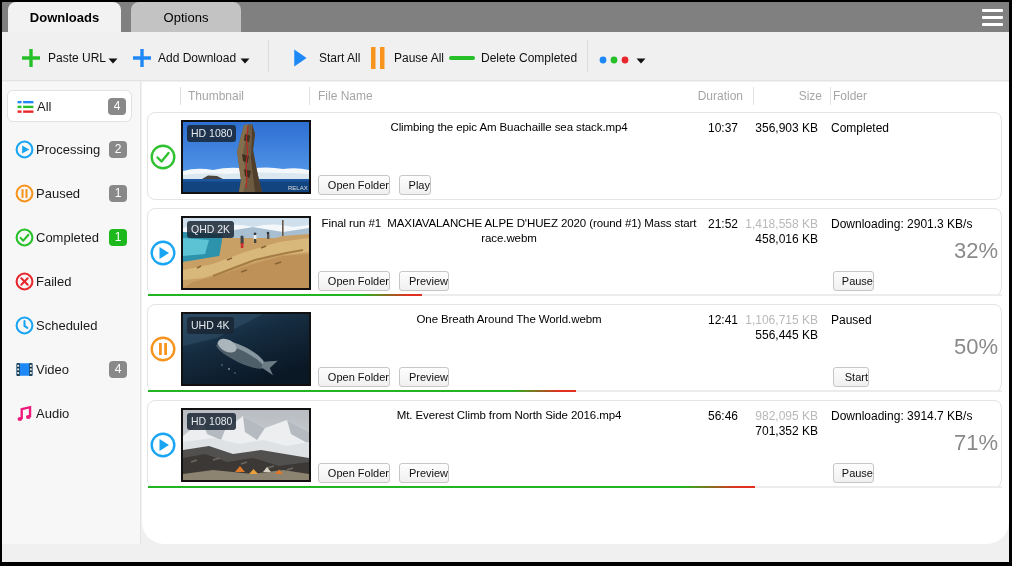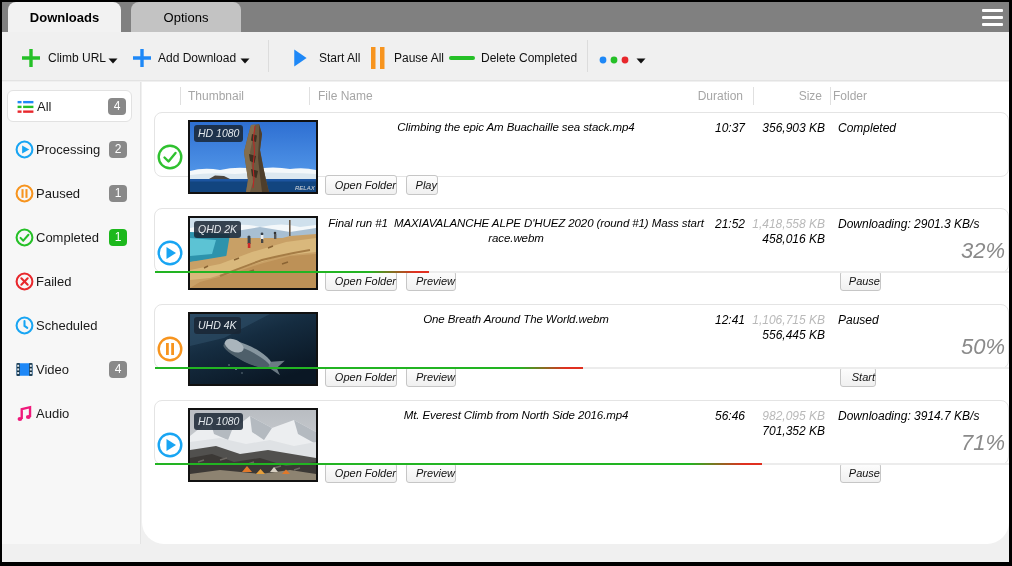--- a/index.html
+++ b/index.html
@@ -25,21 +25,21 @@
   .sitem.sel { background:#fff; border:1px solid #e2e2e2; border-radius:6px; }
   .slabel { position:absolute; left:29px; top:8px; font-size:13px; color:#1a1a1a; }
   .sicon { position:absolute; left:8px; top:6px; width:19px; height:19px; }
   .badge { position:absolute; right:5px; top:7px; width:18px; height:17px; border-radius:4px; background:#898989; color:#fff; font-size:12px; text-align:center; line-height:17px; }
   .badge.green { background:#1cb81c; }
   
   .main { position:absolute; left:140px; top:80px; right:0; bottom:18px; background:#fff;border-radius:22px; }
   .hdr { position:absolute; left:0; top:0; right:0; height:28px; background:#fff; }
   .hdr span { position:absolute; top:7px; font-size:12px; color:#a6a6a6; }
   .hline { position:absolute; top:5px; width:1px; height:18px; background:#e0e0e0; }
-  .row { position:absolute; left:12px; width:855px; height:65px; background:#fff; border:1px solid #e4e4e4; border-radius:8px;font-style:italic; }
+  .row { position:absolute; left:5px; width:855px; height:88px; background:#fff; border:1px solid #e4e4e4; border-radius:8px; }
   .ricon { position:absolute; left:2px; top:31px; width:26px; height:26px; }
   .thumb { position:absolute; left:33px; top:7px; width:130px; height:74px; border:2px solid #111; background:#333; }
   .tbadge { position:absolute; left:4px; top:3px; background:rgba(26,38,52,.85); color:#e4e9ed; font-size:10.5px; padding:2px 4px 3px; border-radius:3px; }
   .fname { position:absolute; left:170px; top:7px; width:382px; font-size:11.5px; letter-spacing:-0.1px; color:#000; line-height:15px;text-align:center; }
   .dur { position:absolute; left:500px; top:8px; width:90px; text-align:right; font-size:12px; color:#000; }
   .sz1 { position:absolute; left:570px; top:8px; width:100px; text-align:right; font-size:12px; color:#b9b9b9; white-space:nowrap; }
   .sz2 { position:absolute; left:570px; top:23px; width:100px; text-align:right; font-size:12px; color:#000; white-space:nowrap; }
   .stat { position:absolute; left:683px; top:8px; font-size:12px; color:#000; }
   .pct { position:absolute; right:3px; top:29px; font-size:22px; color:#8a8a8a; }
   .btn { position:absolute; top:62px; height:20px; border:1px solid #c6c6c6; border-radius:3px; background:linear-gradient(#fdfdfd,#f0f0f0); font-size:11px; color:#111; text-align:right; line-height:18px; white-space:nowrap; }
@@ -60,21 +60,21 @@
         <div style="top:0"></div>
         <div style="top:7px"></div>
         <div style="top:14px"></div>
       </div>
   </div>
 
   <div class="toolbar">
     <svg class="abs" style="left:17px;top:14px" width="24" height="24" viewBox="0 0 24 24">
         <path d="M12 3v18M3 12h18" stroke="#25c027" stroke-width="3.4" stroke-linecap="butt"></path>
       </svg>
-    <span class="tbtxt" style="left:46px">Climb URL</span>
+    <span class="tbtxt" style="left:46px">Paste URL</span>
     <svg class="abs" style="left:105px;top:25px" width="12" height="8" viewBox="0 0 12 8">
         <path d="M1.5 1.5 L6 6.5 L10.5 1.5 Z" fill="#111"></path>
       </svg>
     <svg class="abs" style="left:128px;top:14px" width="24" height="24" viewBox="0 0 24 24">
         <path d="M12 3v18M3 12h18" stroke="#1e88f7" stroke-width="3.4"></path>
       </svg>
     <span class="tbtxt" style="left:156px">Add Download</span>
     <svg class="abs" style="left:237px;top:25px" width="12" height="8" viewBox="0 0 12 8">
         <path d="M1.5 1.5 L6 6.5 L10.5 1.5 Z" fill="#111"></path>
       </svg>

